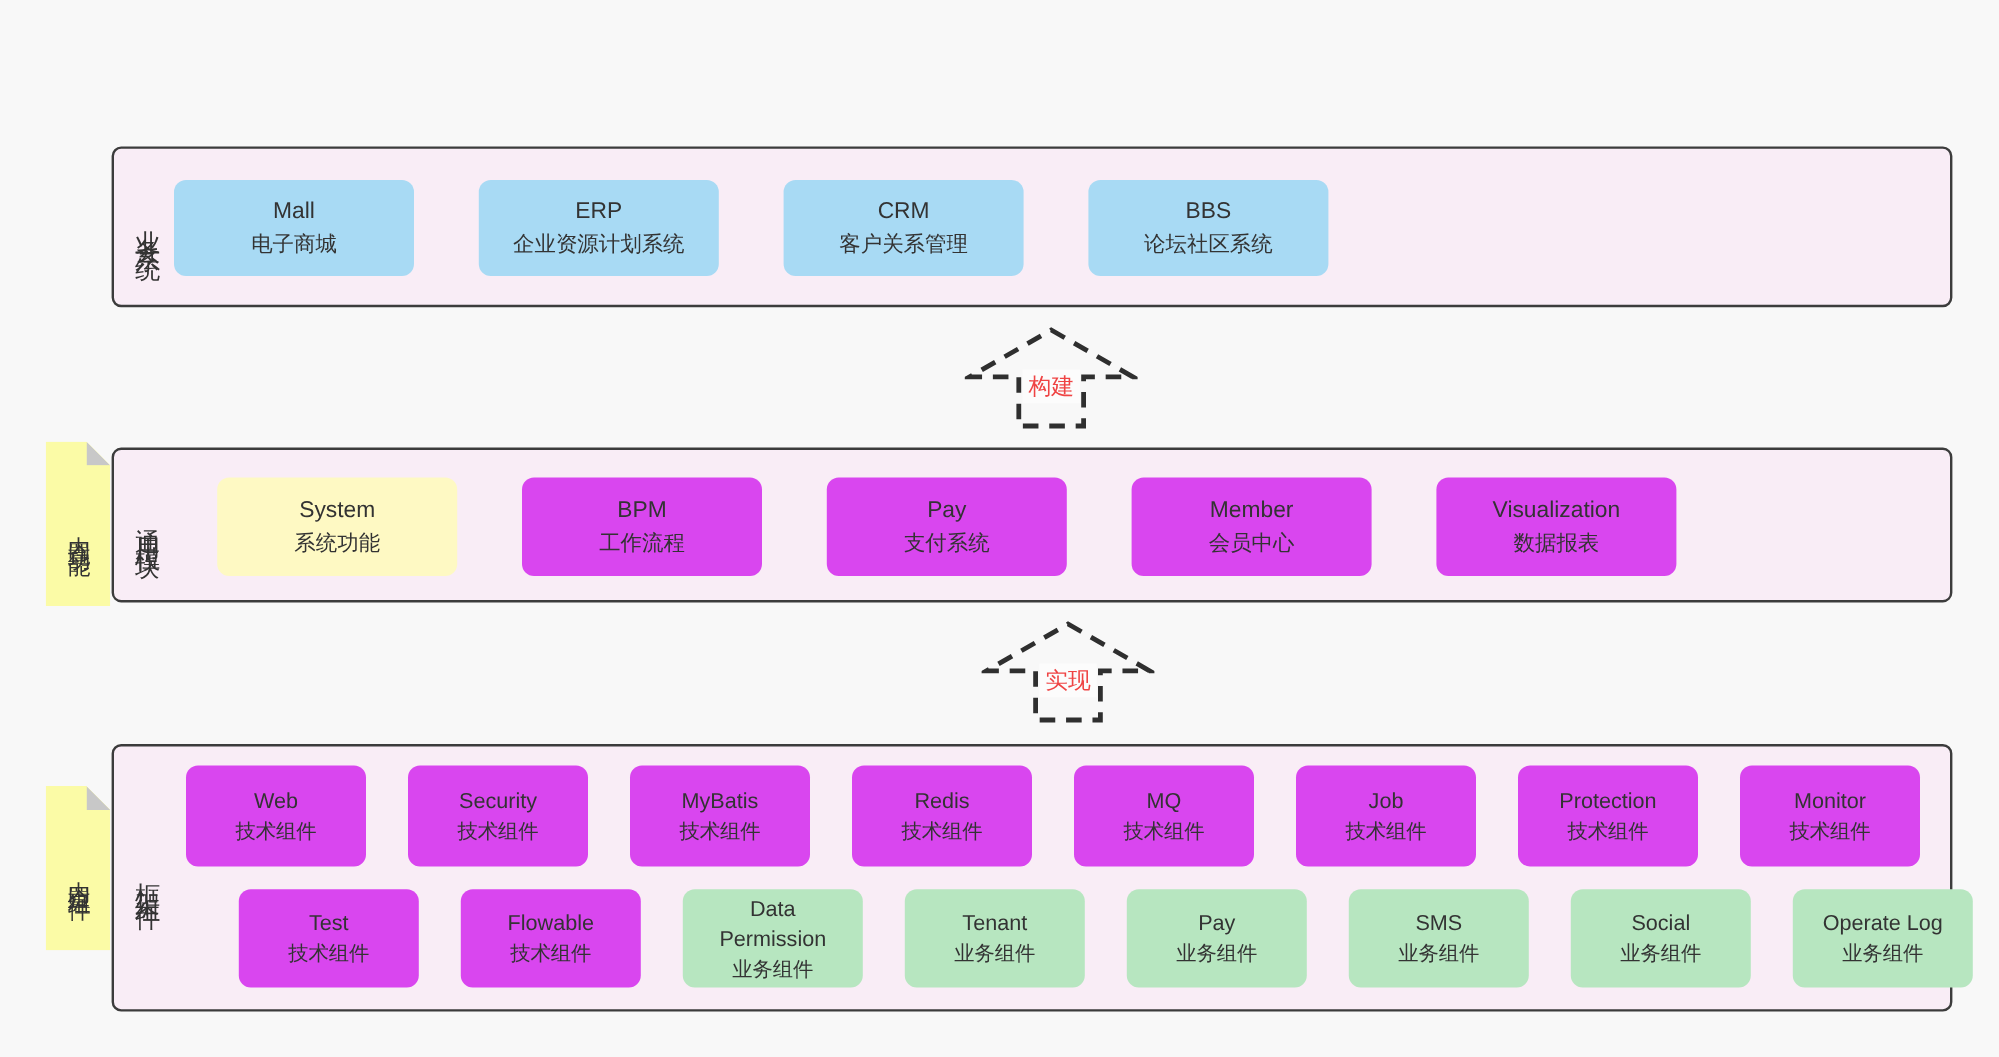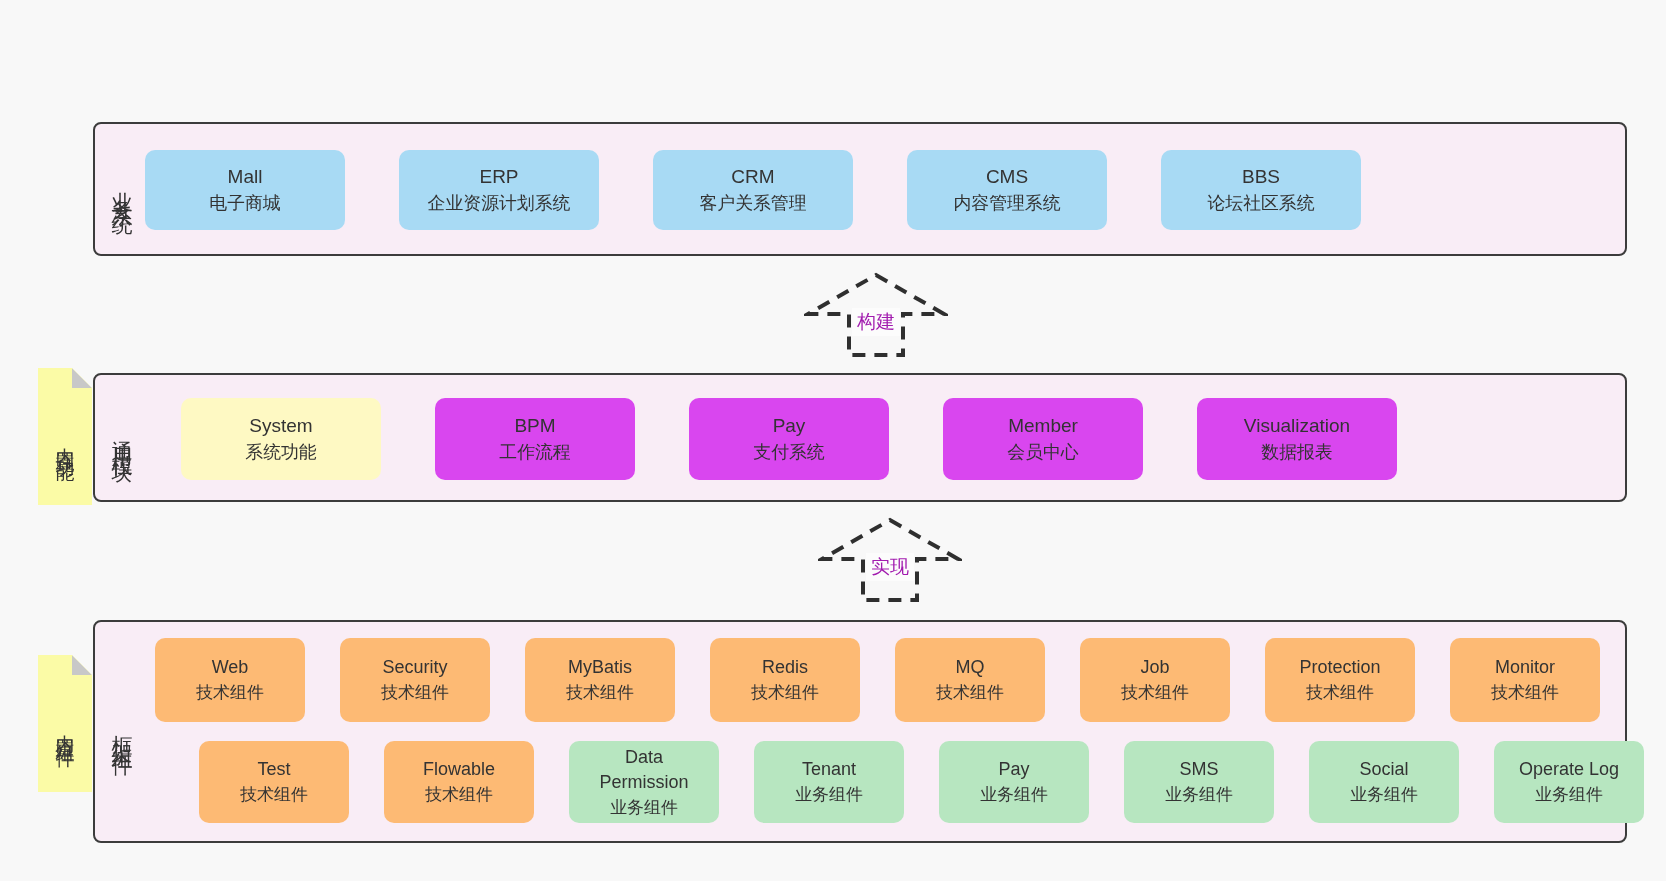--- a/index.html
+++ b/index.html
@@ -33,21 +33,21 @@
     border-radius:10px;display:flex;flex-direction:column;
     align-items:center;justify-content:center;text-align:center;
     box-sizing:border-box;line-height:27px;
   }
   .row-6 .box{width:200px;font-size:19px;}
   .row-8 .box{width:150px;font-size:18px;line-height:25px;padding:0 13px;}
   .box .sub{font-size:0.94em;}
   .blue{background:#a8daf4;}
   .red{background:#fef9c3;margin-left:36px;}
   .pink{background:#d946ef;}
-  .g1{background:#fdba74;}
+  .g1{background:#d946ef;}
   .g2{background:#b7e6c0;}
   .note{
     position:absolute;left:38px;width:54px;height:137px;background:#fbfba6;
     clip-path:polygon(0 0,calc(100% - 20px) 0,100% 20px,100% 100%,0 100%);
   }
   .note::before{
     content:"";position:absolute;top:0;right:0;width:20px;height:20px;
     background:#c8c8c8;clip-path:polygon(0 0,100% 100%,0 100%);
   }
   .note-mid{top:368px;}
@@ -57,21 +57,21 @@
     display:flex;align-items:center;justify-content:center;
     writing-mode:vertical-rl;text-orientation:upright;
     font-size:19px;letter-spacing:5px;color:#333;
   }
   .arrow{position:absolute;width:144px;height:86px;}
   .arrow-1{left:804px;top:272px;}
   .arrow-2{left:818px;top:517px;}
   .arrow svg{position:absolute;left:0;top:0;}
   .arrow .lbl{
     position:absolute;left:50%;top:36px;transform:translateX(-50%);
-    background:#fcfcfc;padding:1px 5px;font-size:19px;color:#a21caf;
+    background:#fcfcfc;padding:1px 5px;font-size:19px;color:#ef4444;
     white-space:nowrap;
   }
 </style>
 </head>
 <body>
 
 <div class="canvas">
 
   <div class="panel panel-top">
     <div class="v-label">业务系统</div>
@@ -80,24 +80,20 @@
         <div>Mall</div>
         <div class="sub">电子商城</div>
       </div>
       <div class="box blue">
         <div>ERP</div>
         <div class="sub">企业资源计划系统</div>
       </div>
       <div class="box blue">
         <div>CRM</div>
         <div class="sub">客户关系管理</div>
-      </div>
-      <div class="box blue">
-        <div>CMS</div>
-        <div class="sub">内容管理系统</div>
       </div>
       <div class="box blue">
         <div>BBS</div>
         <div class="sub">论坛社区系统</div>
       </div>
     </div>
   </div>
 
   <div class="arrow arrow-1">
     <svg width="144" height="86" viewBox="0 0 144 86">

